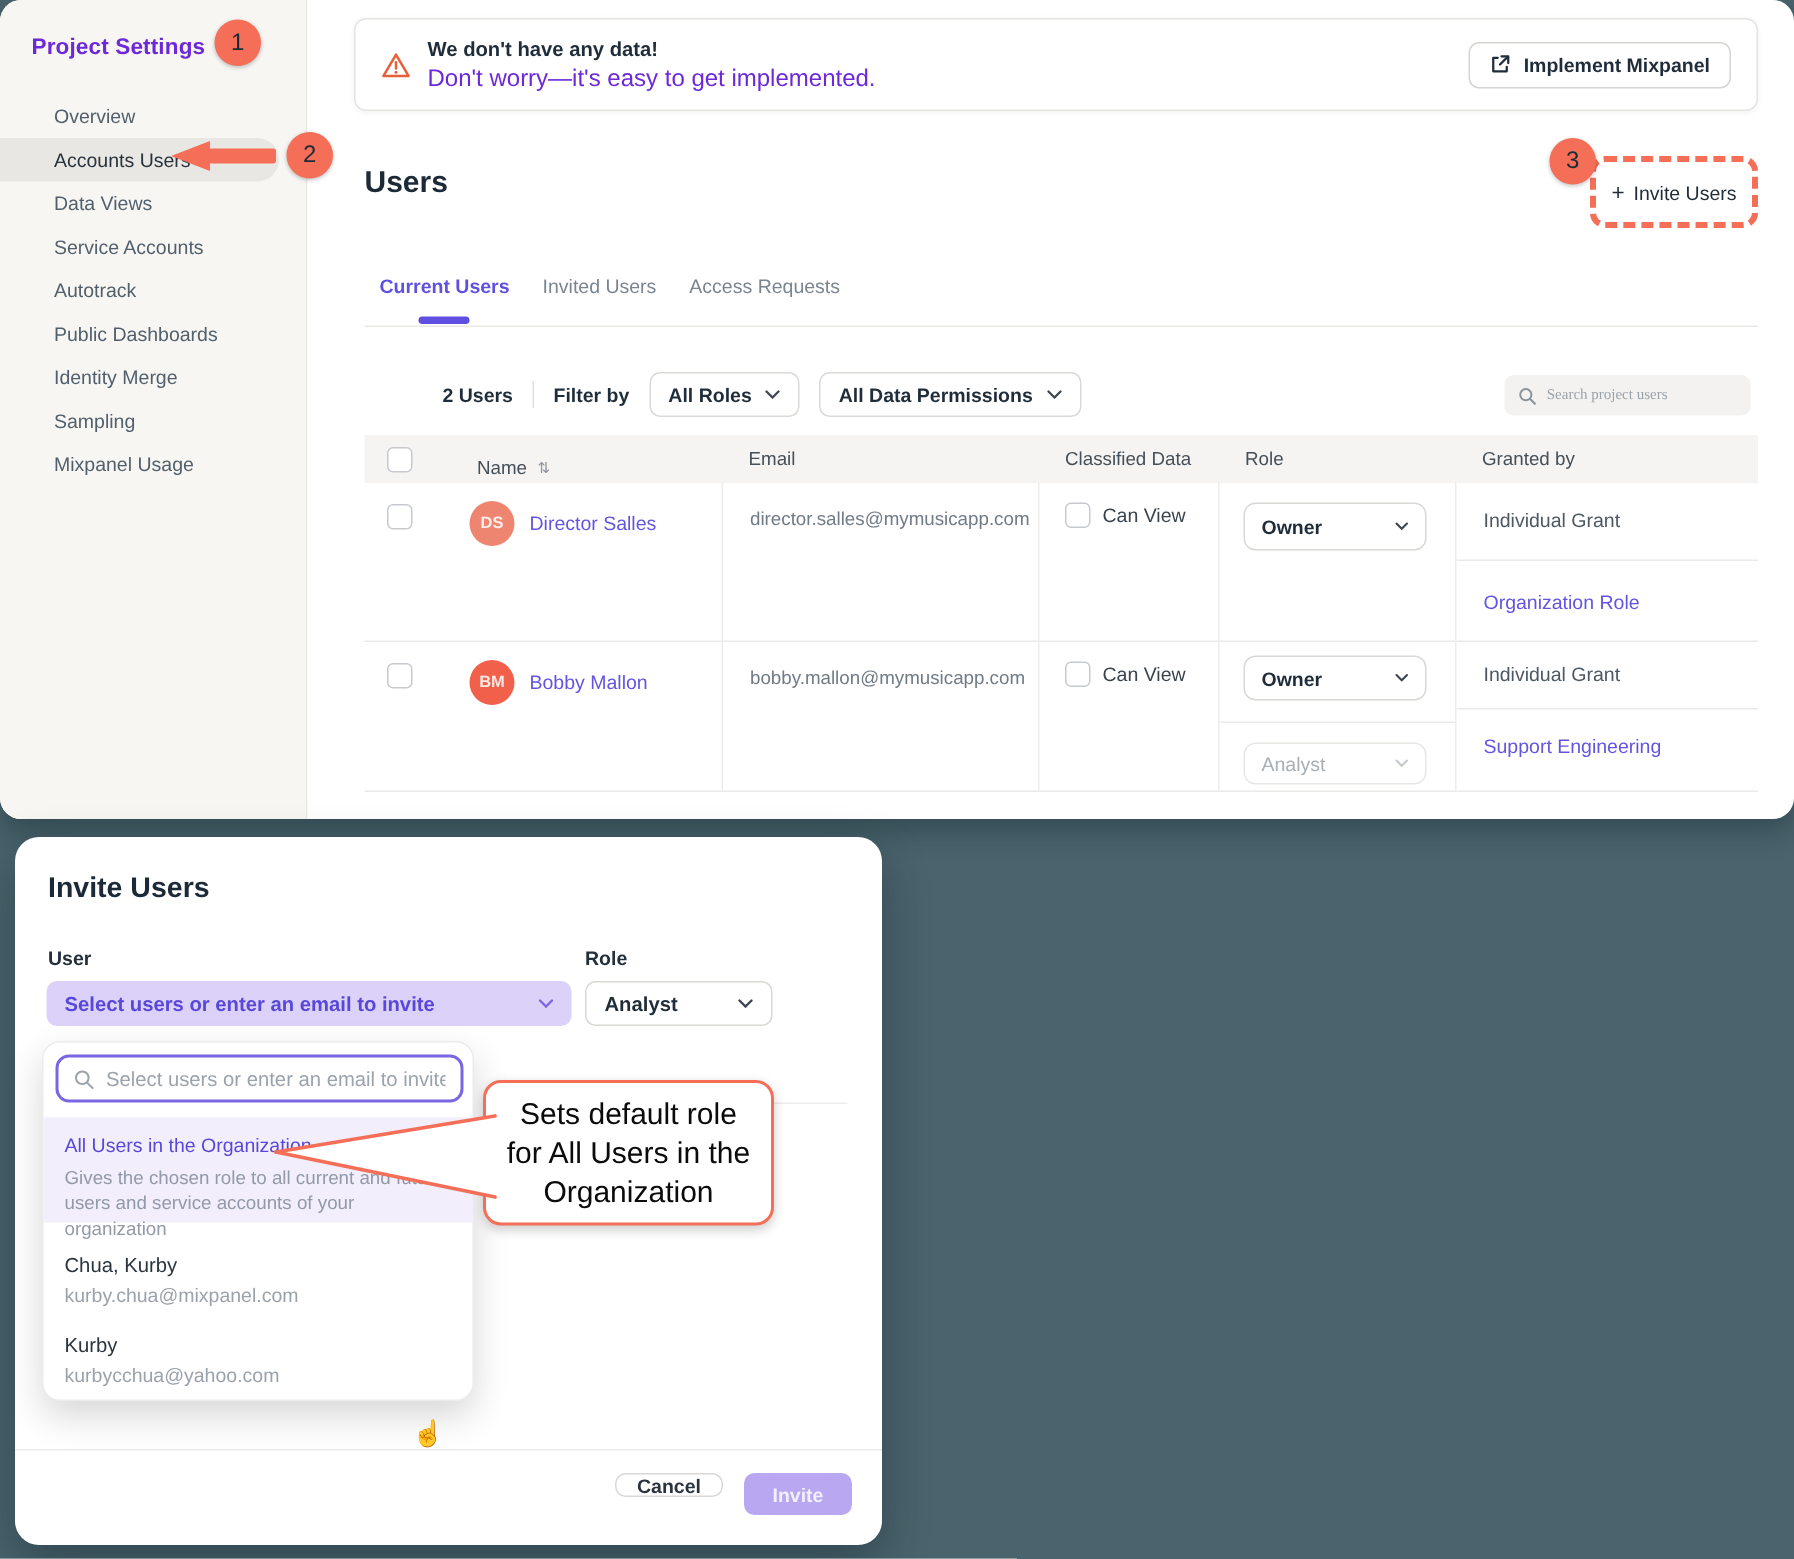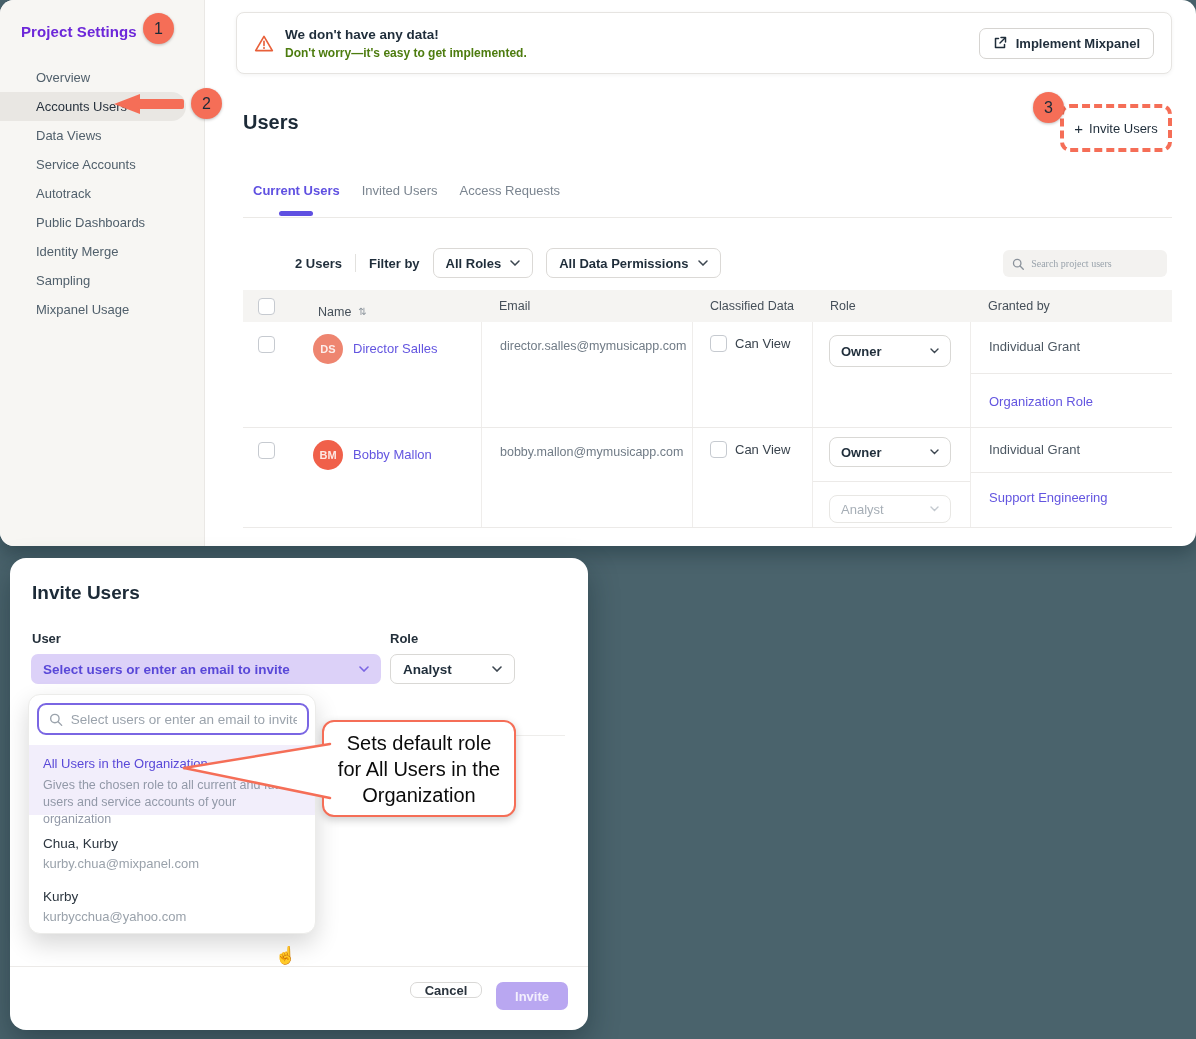--- a/index.html
+++ b/index.html
@@ -20,21 +20,21 @@
            font-size:16px; display:flex; align-items:center; justify-content:center; box-shadow:0 1px 3px rgba(0,0,0,.25); z-index:30; }
   .arrow2 { position:absolute; left:112px; top:92px; z-index:30; }
 
   .main { position:absolute; left:205px; top:0; width:991px; height:546px; }
 
   .banner { position:absolute; left:31px; top:12px; width:936px; height:62px; border:1px solid #e6e4e1;
             border-radius:8px; background:#fff; box-shadow:0 1px 4px rgba(0,0,0,.05);
             display:flex; align-items:center; padding:0 17px; }
   .banner-texts { margin-left:11px; }
   .banner-title { font-size:13.5px; font-weight:700; color:#1f2d3a; }
-  .banner-sub { font-size:12px; color:#4d7c0f; margin-top:4px;font-weight:bold; }
+  .banner-sub { font-size:16px; color:#6d28d9; margin-top:4px; }
   .banner-btn { margin-left:auto; display:flex; align-items:center; gap:9px; border:1px solid #d6d4d1; border-radius:7px;
                 padding:7px 13px; font-size:13px; font-weight:700; color:#1f2d3a; background:#fff; cursor:pointer; }
 
   .users-heading { position:absolute; left:38px; top:111px; font-size:20px; font-weight:700; color:#1c2a37; }
   .invite-box { position:absolute; left:855px; top:104px; width:112px; height:48px; border:4px dashed #f56e57;
                 border-radius:10px; display:flex; align-items:center; justify-content:center; gap:6px;
                 font-size:13px; font-weight:500; color:#1f2d3a; cursor:pointer; }
   .plus { font-size:15px; font-weight:400; color:#1f2d3a; }
 
   .tabs { position:absolute; left:48px; top:183px; display:flex; gap:22px; }

